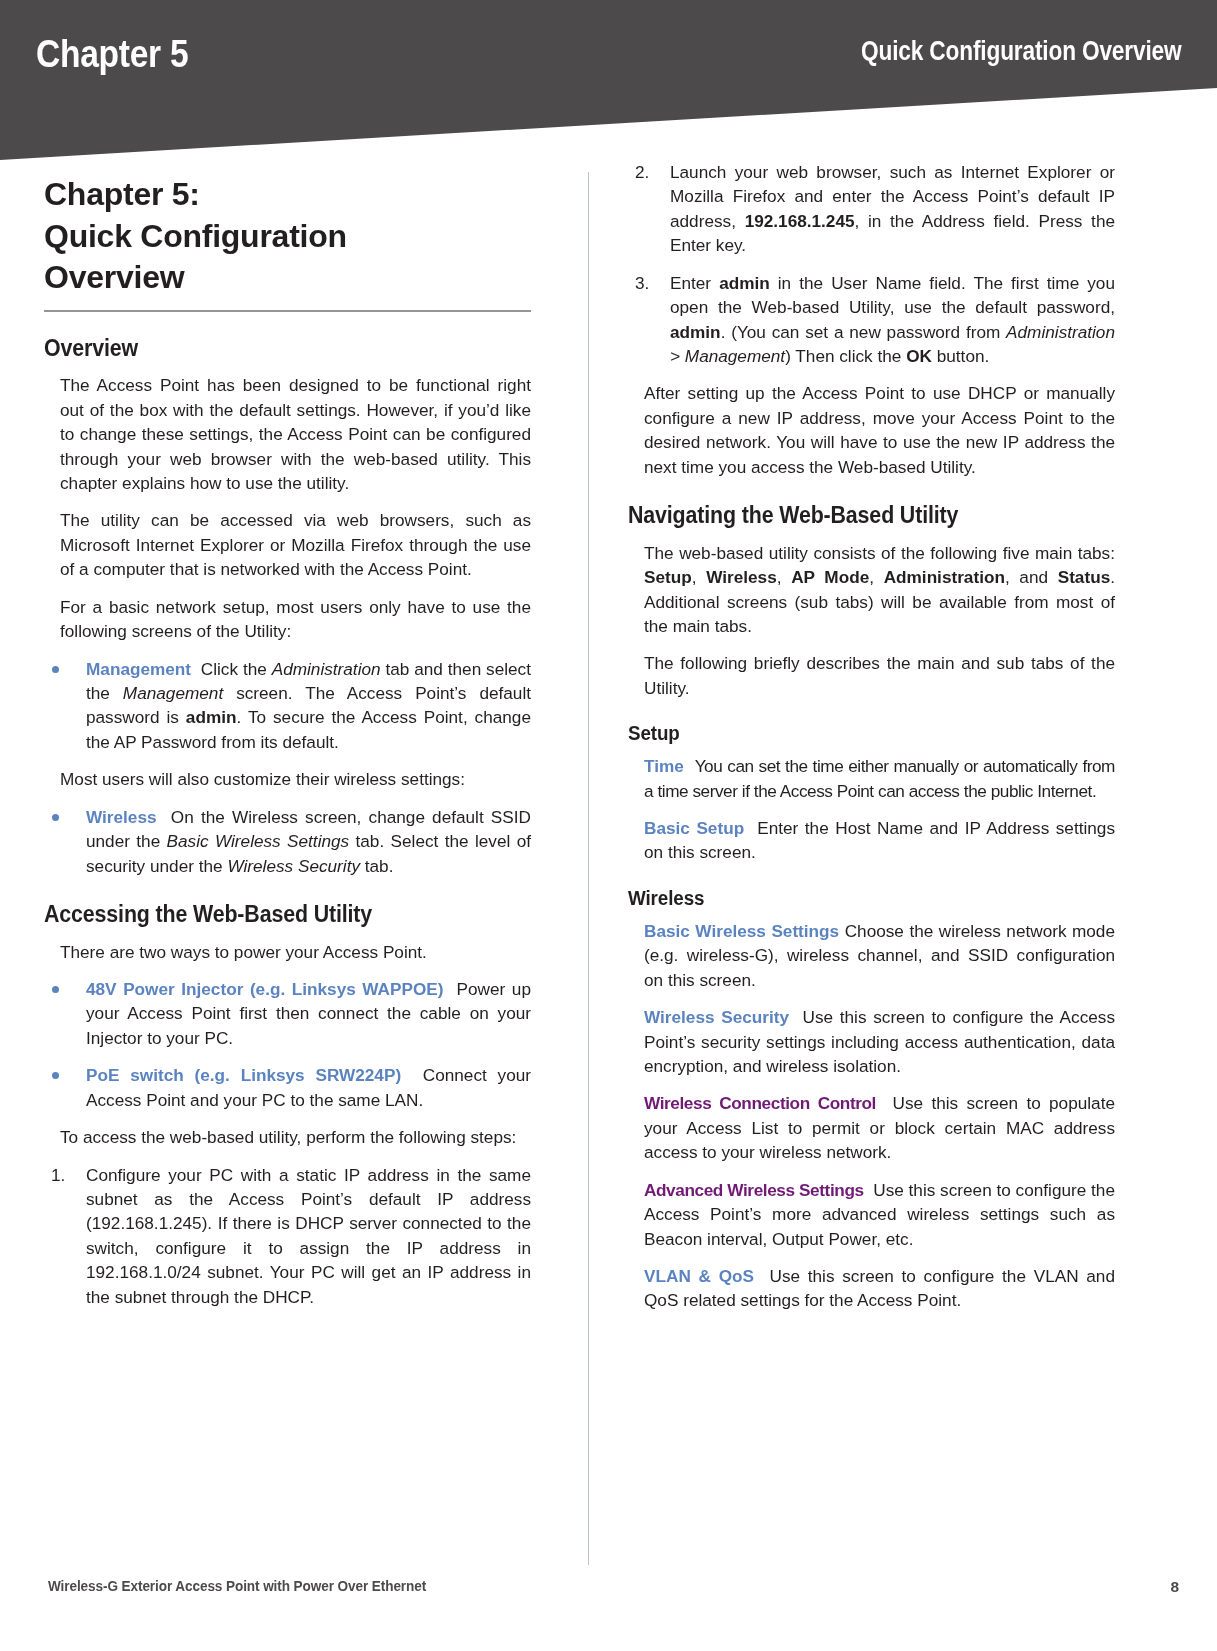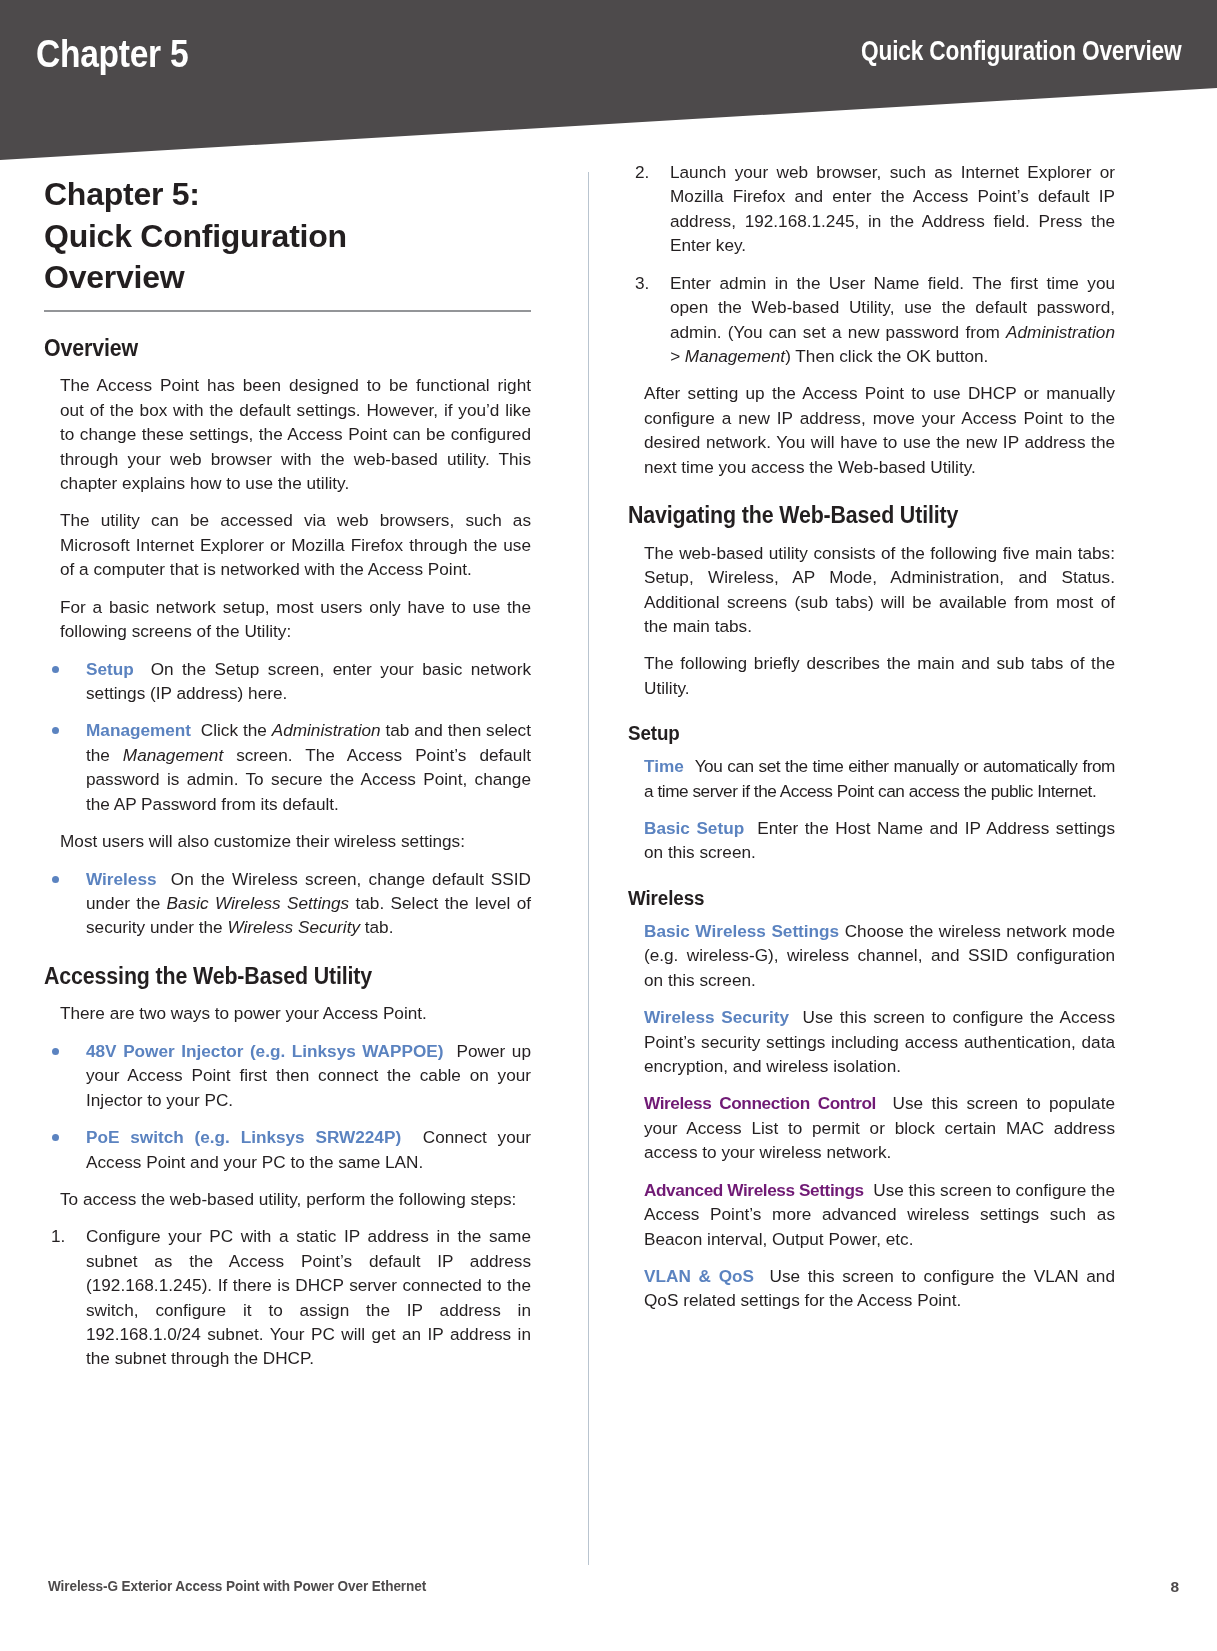--- a/index.html
+++ b/index.html
@@ -112,21 +112,21 @@
     margin: 21px 0 9px 0;
     letter-spacing: -0.1px;
     transform: scaleX(0.94);
     transform-origin: left center;
     text-align: left;
     line-height: 1.2;
   }
 
   p { margin: 0 0 13px 16px; }
 
-  b, strong { font-weight: normal; }
+  b, strong { font-weight: bold; }
   i, em { font-style: italic; }
   .blue { color: #5b83c0; font-weight: bold; }
   .blue-tight { color: #701a75; font-weight: bold; letter-spacing: -0.4px; }
 
   
   ul.bullets { list-style: none; margin: 0 0 13px 0; padding: 0; }
   ul.bullets > li {
     position: relative;
     padding-left: 42px;
     margin-bottom: 13px;
@@ -205,24 +205,20 @@
 
     <h2 class="sec">Overview</h2>
 
     <p>The Access Point has been designed to be functional right out of the box with the default settings. However, if you’d like to change these settings, the Access Point can be configured through your web browser with the web-based utility. This chapter explains how to use the utility.</p>
     <p>The utility can be accessed via web browsers, such as Microsoft Internet Explorer or Mozilla Firefox through the use of a computer that is networked with the Access Point.</p>
     <p>For a basic network setup, most users only have to use the following screens of the Utility:</p>
 
     <ul class="bullets">
       <li>
         <span class="dot"></span>
-        <span class="blue">Setup</span>&nbsp;&nbsp;<span>On the Setup screen, enter your basic network settings (IP address) here.</span>
-      </li>
-      <li>
-        <span class="dot"></span>
         <span class="blue">Management</span>&nbsp;&nbsp;<span>Click the </span><i>Administration</i><span> tab and then select the </span><i>Management</i><span> screen. The Access Point’s default password is </span><b>admin</b><span>. To secure the Access Point, change the AP Password from its default.</span>
       </li>
     </ul>
 
     <p>Most users will also customize their wireless settings:</p>
 
     <ul class="bullets">
       <li>
         <span class="dot"></span>
         <span class="blue">Wireless</span>&nbsp;&nbsp;<span>On the Wireless screen, change default SSID under the </span><i>Basic Wireless Settings</i><span> tab. Select the level of security under the </span><i>Wireless Security</i><span> tab.</span>

